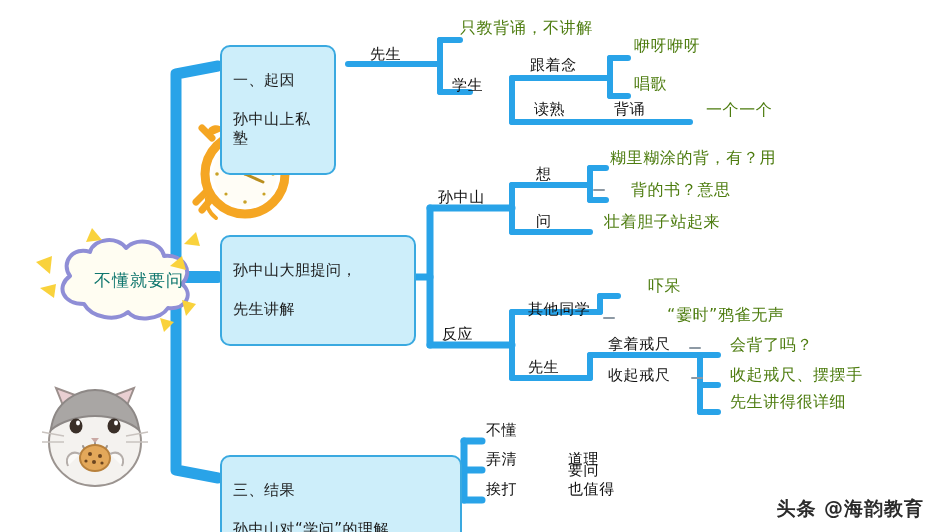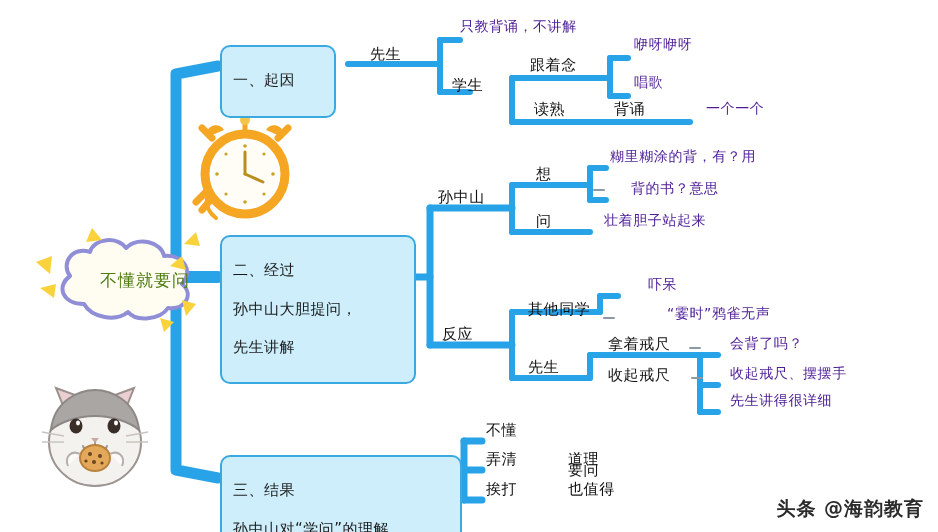--- a/index.html
+++ b/index.html
@@ -26,39 +26,39 @@
     line-height:1.28;
     padding:5px 9px 6px 11px;
     white-space:pre-line;
     letter-spacing:.5px;
   }
   .branch-box .ln{display:block;}
 
   
   .cloud-wrap{position:absolute;left:48px;top:234px;width:160px;height:92px;}
   .cloud-text{
-    position:absolute;left:17px;top:0;width:160px;height:92px;
+    position:absolute;left:11px;top:0;width:160px;height:92px;
     display:flex;align-items:center;justify-content:center;
-    font-size:17px;color:#4d7c0f;letter-spacing:1px;
+    font-size:17px;color:#0f766e;letter-spacing:1px;
   }
 
   
   .node-label{
     position:absolute;
     font-size:15px;
     color:#111;
     letter-spacing:.6px;
     white-space:nowrap;
   }
 
   
   .leaf{
     position:absolute;
-    font-size:14px;
-    color:#4c1d95;
+    font-size:16px;
+    color:#4d7c0f;
     letter-spacing:.6px;
     white-space:nowrap;
     padding-left:4px;
   }
 
   
   .watermark{
     position:absolute;right:14px;bottom:10px;
     font-size:19px;color:#2b2b2b;
     font-weight:bold;
@@ -230,35 +230,35 @@
       <circle cx="60" cy="88" r="2"></circle>
         <circle cx="68" cy="89" r="1.6"></circle>
       <circle cx="52" cy="87" r="1.6"></circle>
     </g>
     <path d="M34 92 C30 82 38 76 46 80" fill="#fbfaf8" stroke="#b5aeaa" stroke-width="2"></path>
     <path d="M88 92 C92 82 84 76 76 80" fill="#fbfaf8" stroke="#b5aeaa" stroke-width="2"></path>
   </svg>
 
   <div class="branch-box" style="left:220px;top:45px;width:116px;">
     <span class="ln">一、起因</span>
+    <span class="ln">孙中山上私塾</span>
   </div>
 
   <div class="node-label" style="left:370px;top:45px;">先生</div>
   <div class="node-label" style="left:452px;top:76px;">学生</div>
   <div class="node-label" style="left:530px;top:56px;">跟着念</div>
   <div class="node-label" style="left:534px;top:100px;">读熟</div>
   <div class="node-label" style="left:614px;top:100px;">背诵</div>
 
   <div class="leaf" style="left:456px;top:18px;">只教背诵，不讲解</div>
   <div class="leaf" style="left:630px;top:36px;">咿呀咿呀</div>
   <div class="leaf" style="left:630px;top:74px;">唱歌</div>
   <div class="leaf" style="left:702px;top:100px;">一个一个</div>
 
   <div class="branch-box" style="left:220px;top:235px;width:196px;">
-    <span class="ln">二、经过</span>
     <span class="ln">孙中山大胆提问，</span>
     <span class="ln">先生讲解</span>
   </div>
 
   <div class="node-label" style="left:438px;top:188px;">孙中山</div>
   <div class="node-label" style="left:442px;top:325px;">反应</div>
   <div class="node-label" style="left:536px;top:165px;">想</div>
   <div class="node-label" style="left:536px;top:212px;">问</div>
   <div class="node-label" style="left:528px;top:292px;margin-top:8px;">其他同学</div>
   <div class="node-label" style="left:528px;top:358px;">先生</div>

